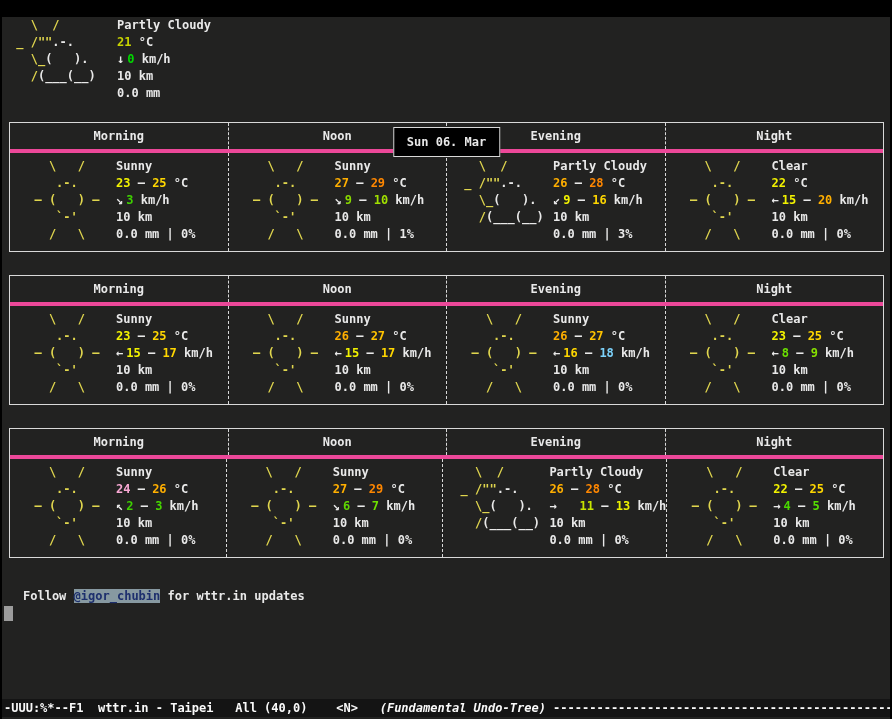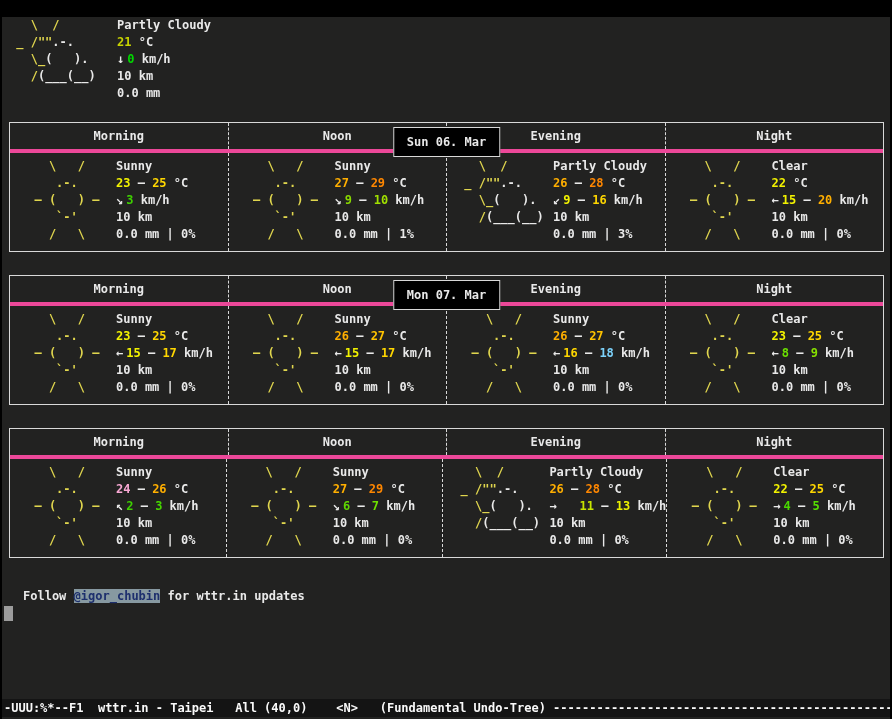--- a/index.html
+++ b/index.html
@@ -35,21 +35,21 @@
   .footer{margin:30px 0 0 21px;white-space:pre;}
   .handle{background:#8799a1;color:#1d2f6d;}
   .cursor-line{height:17px;margin-left:2px;}
   .cursor{width:9px;height:15px;margin-top:1px;background:#9c9c9c;}
   
   .modeline{position:absolute;left:0;right:0;bottom:17px;height:18px;line-height:18px;
             background:#141414;color:#fafafa;white-space:pre;overflow:hidden;padding-left:2px;}
   .ml-buffer{margin-left:2ch;}
   .ml-pos{margin-left:3ch;}
   .ml-state{margin-left:4ch;}
-  .ml-modes{margin-left:3ch;}
+  .ml-modes{margin-left:3ch;font-style:italic;}
   .ml-dashes{margin-left:1ch;}
 </style>
 </head>
 <body>
 
 <div class="terminal">
 
 
   <div class="current">
     <pre class="cur-art" id="current-art"><span class="ay">   \  /</span>
@@ -133,21 +133,20 @@
                 <div class="ln"><span style="color: rgb(242, 242, 0);">22</span><span> °C</span></div>
                 <div class="ln"><span class="arrow">←</span><span style="color: rgb(242, 242, 0);">15</span><span> – </span><span style="color: rgb(255, 175, 0);">20</span><span> km/h</span></div>
                 <div class="ln">10 km</div>
                 <div class="ln">0.0 mm | 0%</div>
               </div>
             </div>
           </div>
         </div>
       </section>
       <section class="day-section day-next">
-        <div class="date-box">Mon 07. Mar</div>
         <div class="day-table">
           <div class="hdr">
             <div class="hcell">Morning</div>
             <div class="hcell">Noon</div>
             <div class="hcell">Evening</div>
             <div class="hcell">Night</div>
           </div>
           <div class="crow">
             <div class="cell">
               <pre class="cell-art"><span class="ay">    \   /</span>

